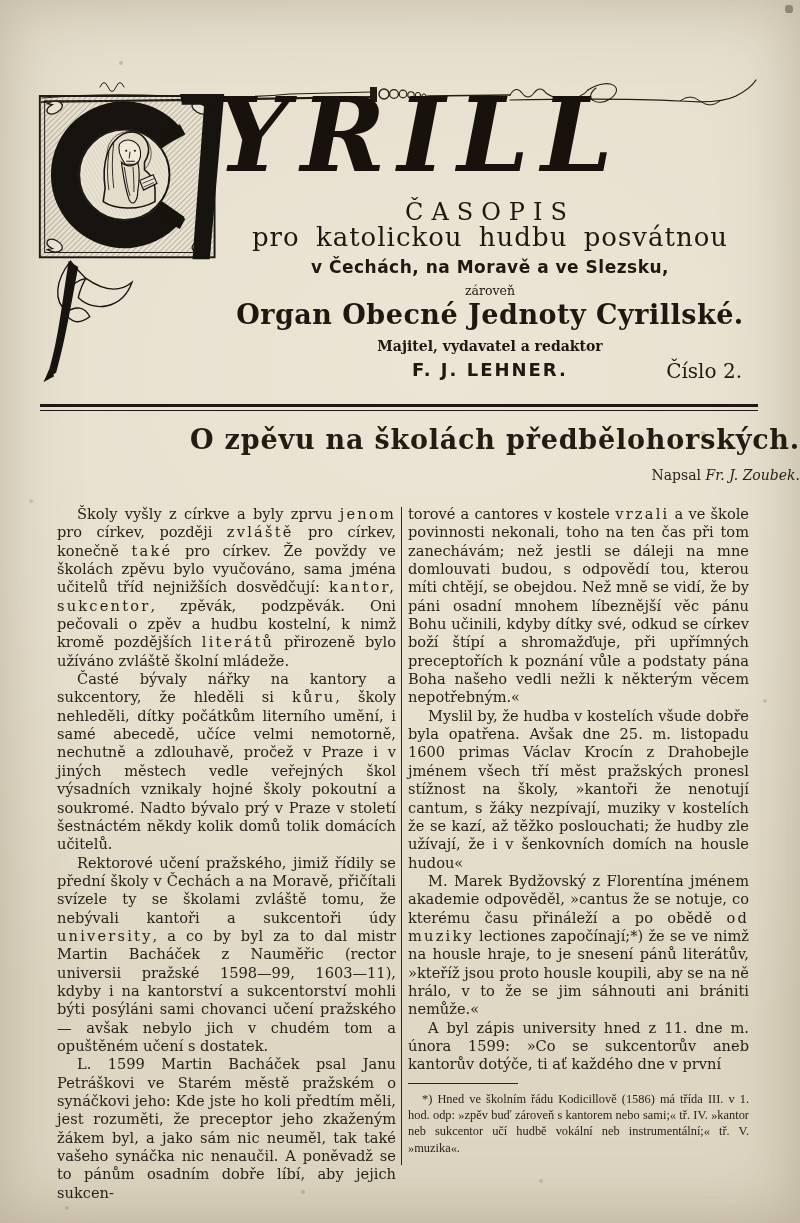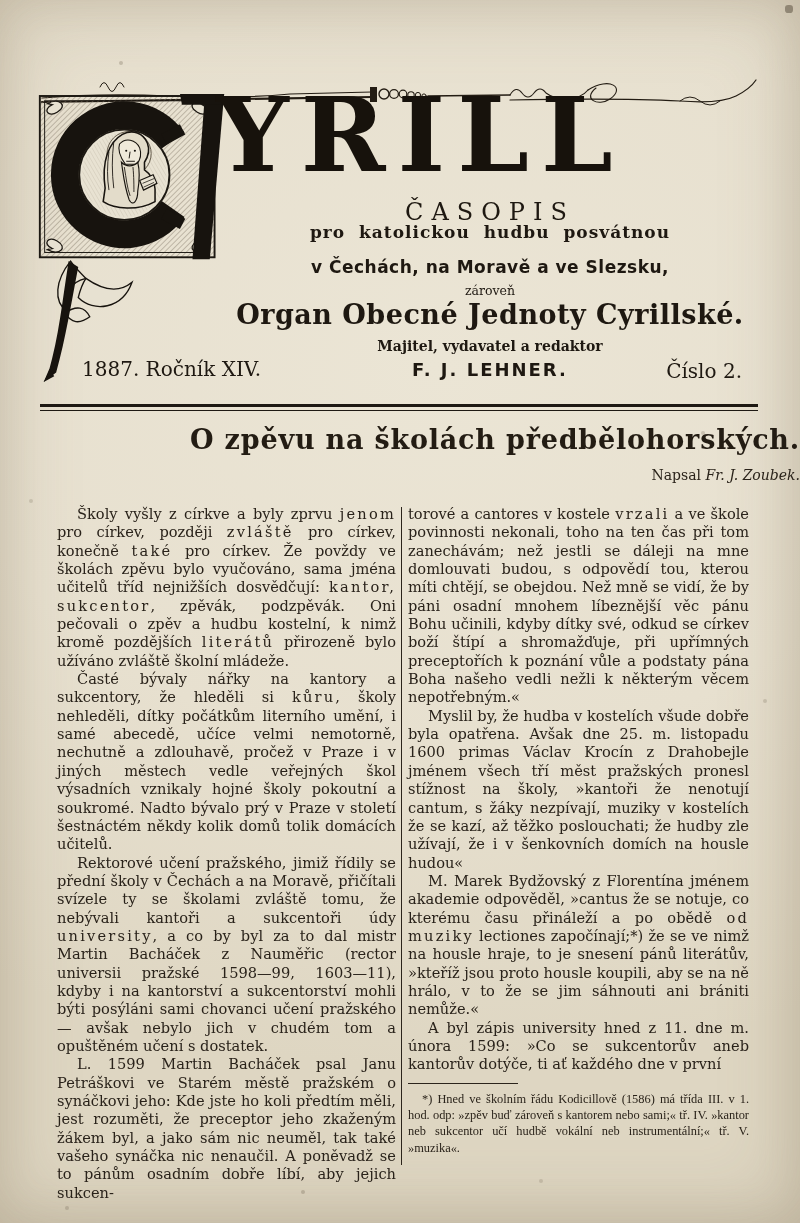--- a/index.html
+++ b/index.html
@@ -13,24 +13,24 @@
     box-shadow: inset 0 0 70px 12px rgba(130,115,88,0.22), inset -3px -6px 40px rgba(120,105,80,0.15);
     overflow:hidden;
     font-family:"DejaVu Serif", "Liberation Serif", serif;
     color:#2b241b;
   }
   .abs{position:absolute;}
   .centerzone{position:absolute;left:222px;right:42px;text-align:center;color:#1e1811;}
   #yrill{
     position:absolute;left:216px;top:84px;
     font-size:102px;line-height:1;font-weight:bold;letter-spacing:12px;
-    color:#17120c; font-family:"DejaVu Serif", serif;
+    color:#17120c; font-family:"DejaVu Serif", serif;font-style:italic;
   }
   #casopis{top:198px;font-size:24px;letter-spacing:8px;}
-  #mastline2{top:222px;font-size:17px;font-weight:bold;word-spacing:7px;letter-spacing:1px;}
+  #mastline2{top:222px;font-size:26px;font-weight:normal;word-spacing:7px;letter-spacing:1px;}
   #mastline3{top:257px;font-size:17px;font-weight:bold;font-family:"DejaVu Sans","Liberation Sans",sans-serif;letter-spacing:0.5px;}
   #zaroven{top:283px;font-size:12.5px;}
   #organ{top:299px;font-size:27px;font-weight:bold;letter-spacing:0.5px;}
   #majitel{top:338px;font-size:14px;font-weight:bold;}
   #lehner{top:359px;font-size:18px;font-weight:bold;font-family:"DejaVu Sans","Liberation Sans",sans-serif;letter-spacing:2px;}
   #yearvol{left:82px;top:357px;font-size:20px;color:#1e1811;}
   #issue{right:58px;top:359px;font-size:20px;color:#1e1811;}
   .rule-thick{position:absolute;left:40px;right:42px;top:404px;height:3px;background:#1e1913;}
   .rule-thin{position:absolute;left:40px;right:42px;top:410px;height:1px;background:#1e1913;}
   #article-title{
@@ -146,21 +146,20 @@
   </svg>
 
   <div id="yrill">YRILL</div>
   <div id="casopis" class="centerzone">ČASOPIS</div>
   <div id="mastline2" class="centerzone">pro katolickou hudbu posvátnou</div>
   <div id="mastline3" class="centerzone">v Čechách, na Moravě a ve Slezsku,</div>
   <div id="zaroven" class="centerzone">zároveň</div>
   <div id="organ" class="centerzone">Organ Obecné Jednoty Cyrillské.</div>
   <div id="majitel" class="centerzone">Majitel, vydavatel a redaktor</div>
   <div id="lehner" class="centerzone">F. J. LEHNER.</div>
-  <div id="yearvol" class="abs">1887. Ročník XIV.</div>
   <div id="issue" class="abs">Číslo 2.</div>
 
   <div class="rule-thick"></div>
   <div class="rule-thin"></div>
 
   <div id="article-title">O zpěvu na školách předbělohorských.</div>
   <div id="byline">
     <span>Napsal</span>
     <span> </span>
     <span class="author">Fr. J. Zoubek.</span>

